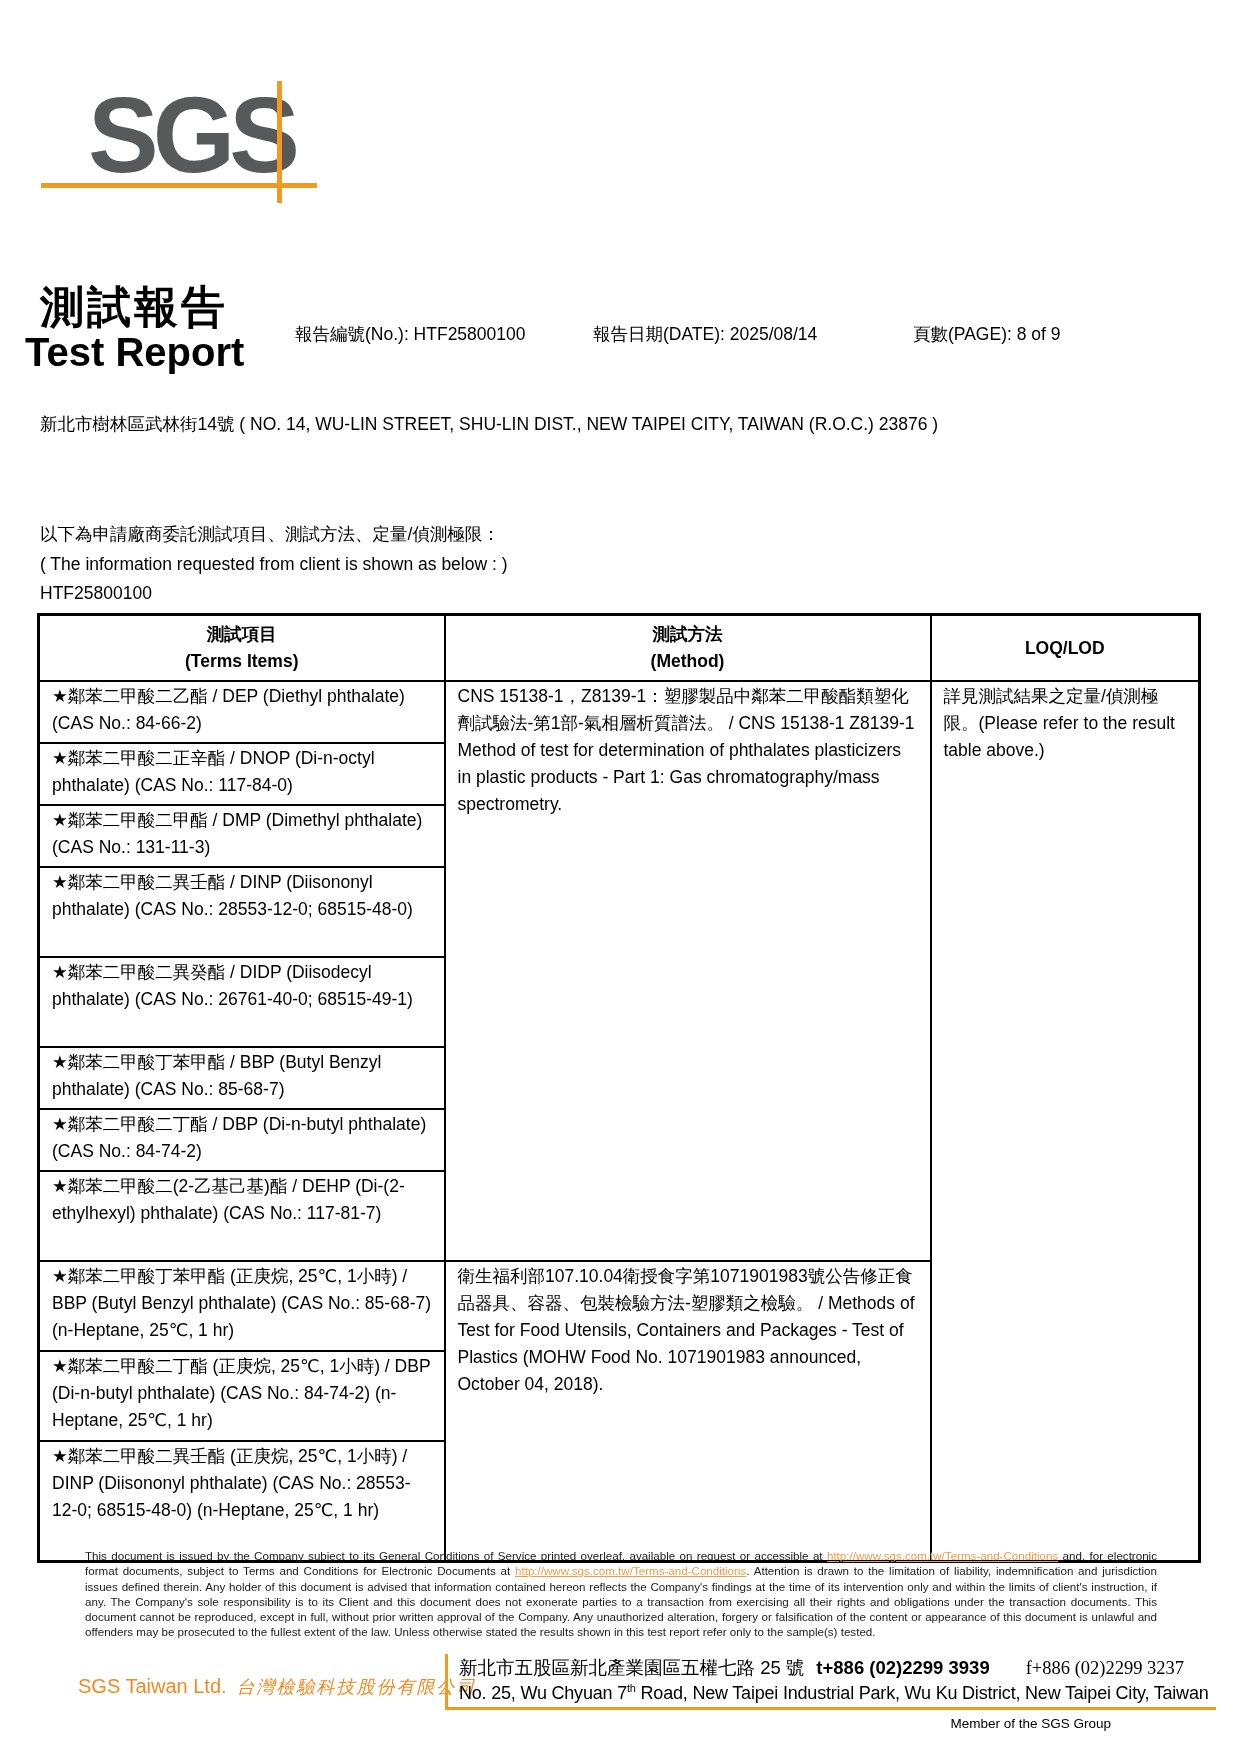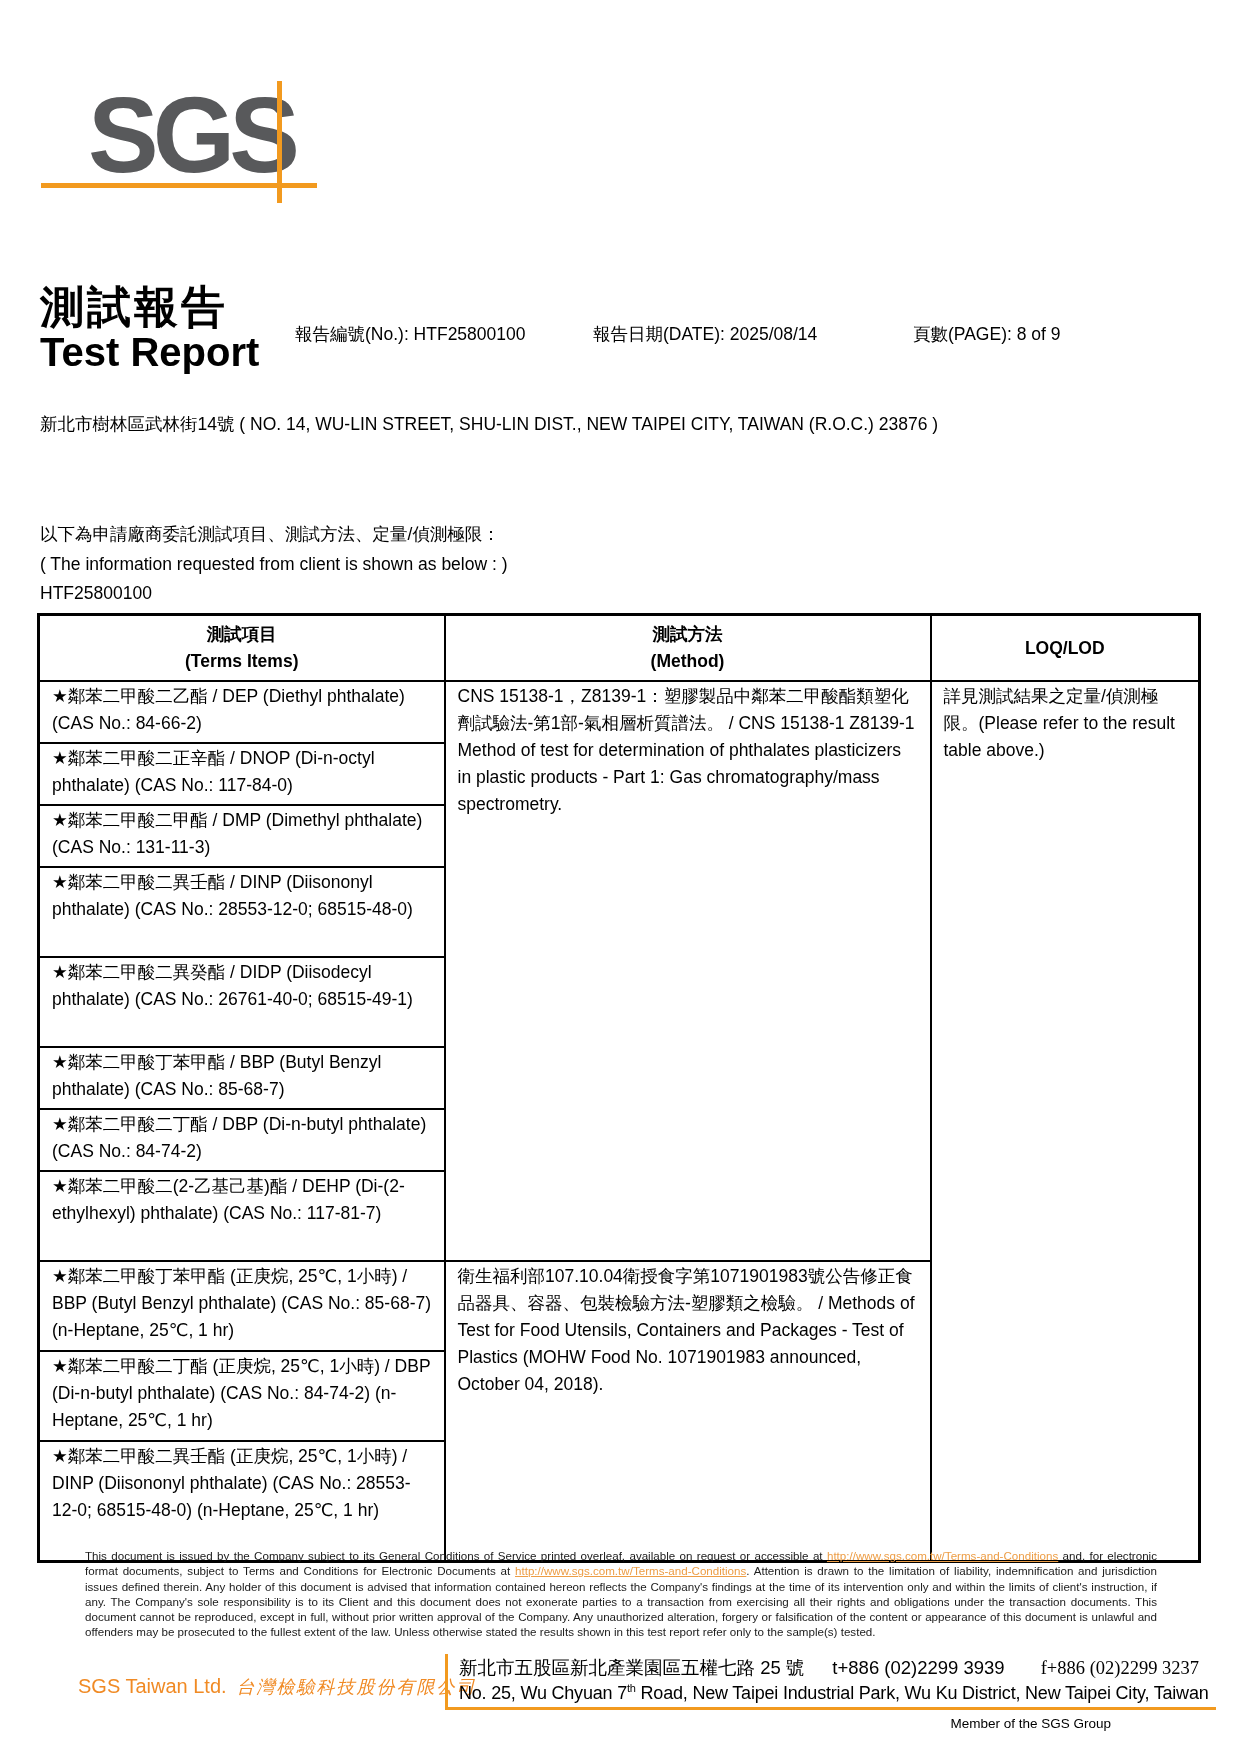--- a/index.html
+++ b/index.html
@@ -7,21 +7,21 @@
         font-family:"Liberation Sans","DejaVu Sans",sans-serif;color:#000;}
 
   
   .logo-text{position:absolute;left:88px;top:84px;font-size:106px;font-weight:bold;
              color:#58595B;letter-spacing:-6px;line-height:100px;transform:scaleY(1.02);}
   .logo-hline{position:absolute;left:41px;top:183px;width:276px;height:5px;background:#F29A1F;}
   .logo-vline{position:absolute;left:277px;top:81px;width:5px;height:122px;background:#F29A1F;}
 
   
   .title-zh{position:absolute;left:40px;top:278px;font-size:44px;font-weight:bold;letter-spacing:3px;}
-  .title-en{position:absolute;left:40px;top:330px;font-size:40px;font-weight:bold;letter-spacing:0px;}
+  .title-en{position:absolute;left:25px;top:330px;font-size:40px;font-weight:bold;letter-spacing:0px;}
   .meta{position:absolute;top:322px;font-size:17.5px;}
   .meta-no{left:295px;}
   .meta-date{left:593px;}
   .meta-page{left:913px;}
 
   .company-name{position:absolute;left:40px;top:382px;font-size:17.5px;}
   .company-addr{position:absolute;left:40px;top:412px;font-size:17.5px;}
 
   .intro-zh{position:absolute;left:40px;top:522px;font-size:17.5px;}
   .intro-en{position:absolute;left:40px;top:554px;font-size:17.5px;}
@@ -41,21 +41,21 @@
   .disclaimer{position:absolute;left:85px;top:1548px;width:1072px;font-size:11.6px;
               line-height:15.3px;text-align:justify;color:#1a1a1a;}
   .tlink{color:#ED9D45;text-decoration:underline;}
 
   
   .f-sgs{position:absolute;left:78px;top:1675px;font-size:20px;color:#F08A24;}
   .f-sgs-zh{font-family:"Liberation Serif","DejaVu Serif",serif;font-style:italic;
             font-size:18px;letter-spacing:2px;margin-left:10px;}
   .f-vline{position:absolute;left:445px;top:1654px;width:3px;height:53px;background:#F29A1F;}
   .f-addr-zh{position:absolute;left:459px;top:1655px;font-size:18.5px;white-space:nowrap;}
-  .f-addr-zh .gap1{margin-left:28px;} .f-addr-zh .gap2{margin-left:36px;font-family:Liberation Serif, serif;}
+  .f-addr-zh .gap1{margin-left:12px;font-weight:bold;} .f-addr-zh .gap2{margin-left:36px;font-family:Liberation Serif, serif;}
   .f-addr-en{position:absolute;left:459px;top:1682px;font-size:18px;letter-spacing:-0.2px;white-space:nowrap;}
   .f-addr-en sup{font-size:11px;}
   .f-hline{position:absolute;left:445px;top:1707px;width:771px;height:3px;background:#F29A1F;}
   .f-member{position:absolute;left:900px;top:1716px;width:211px;text-align:right;font-size:13.5px;}
 </style>
 </head>
 <body>
 
 <div class="page">
 

